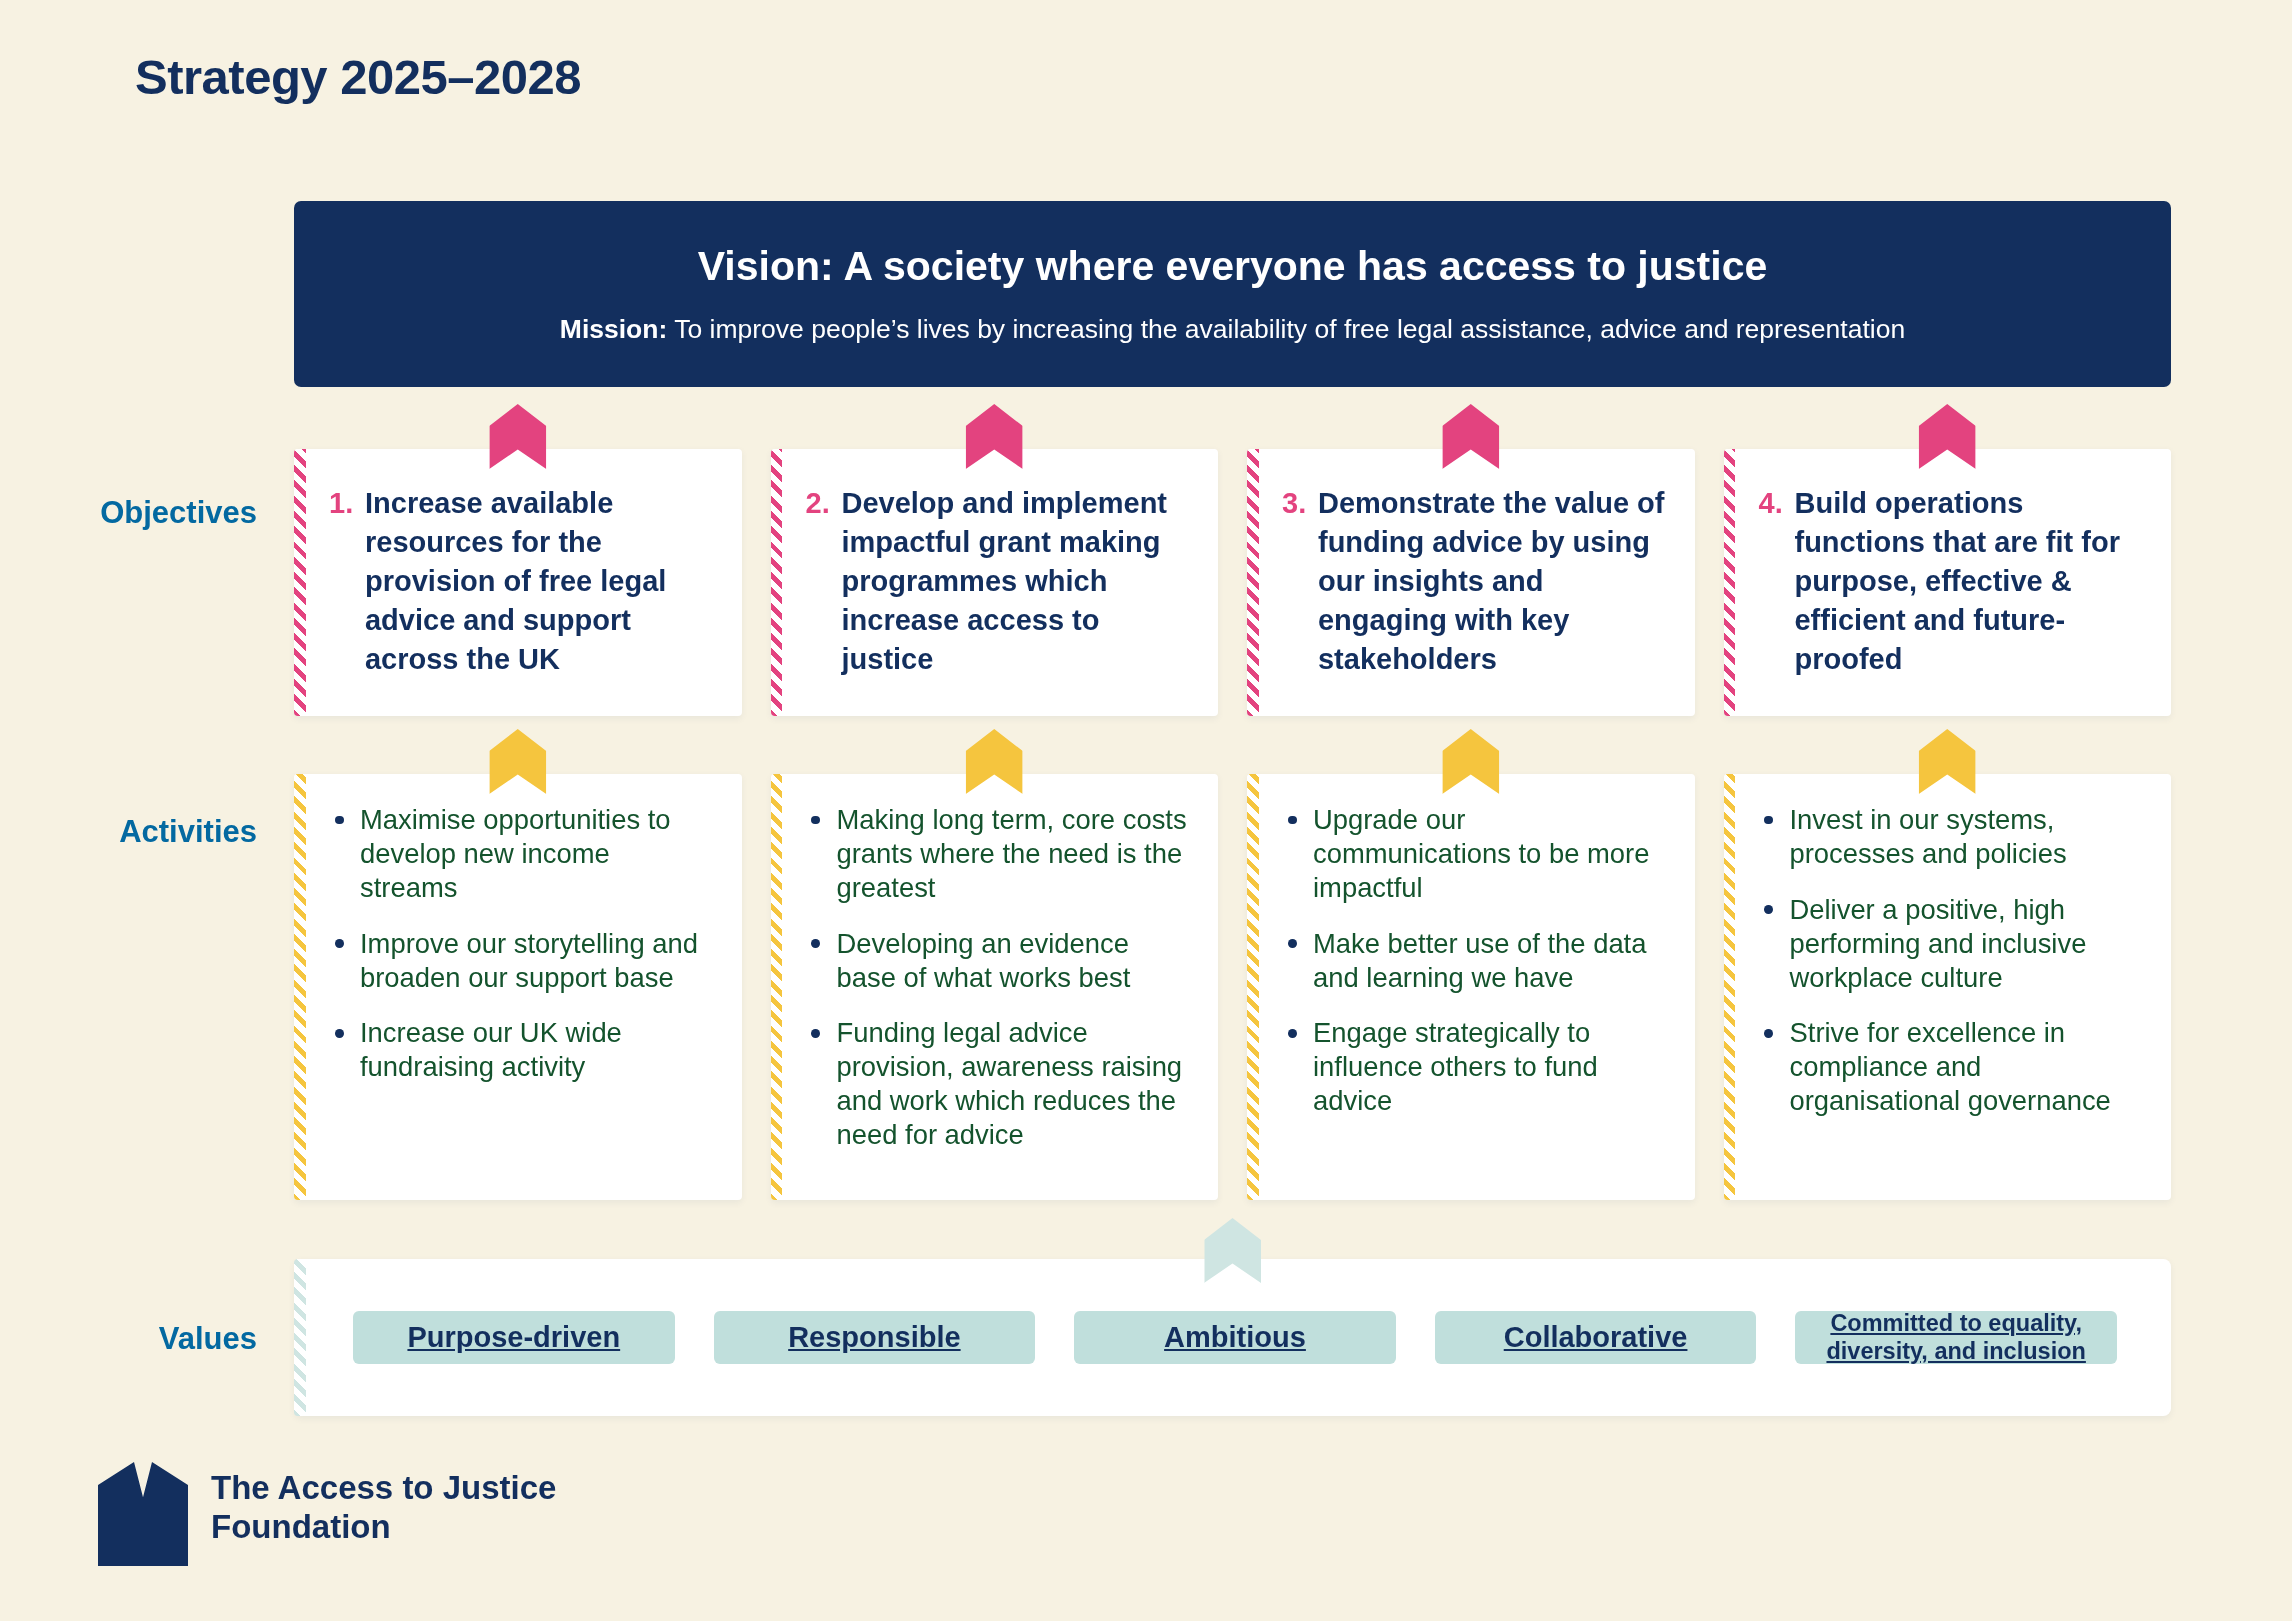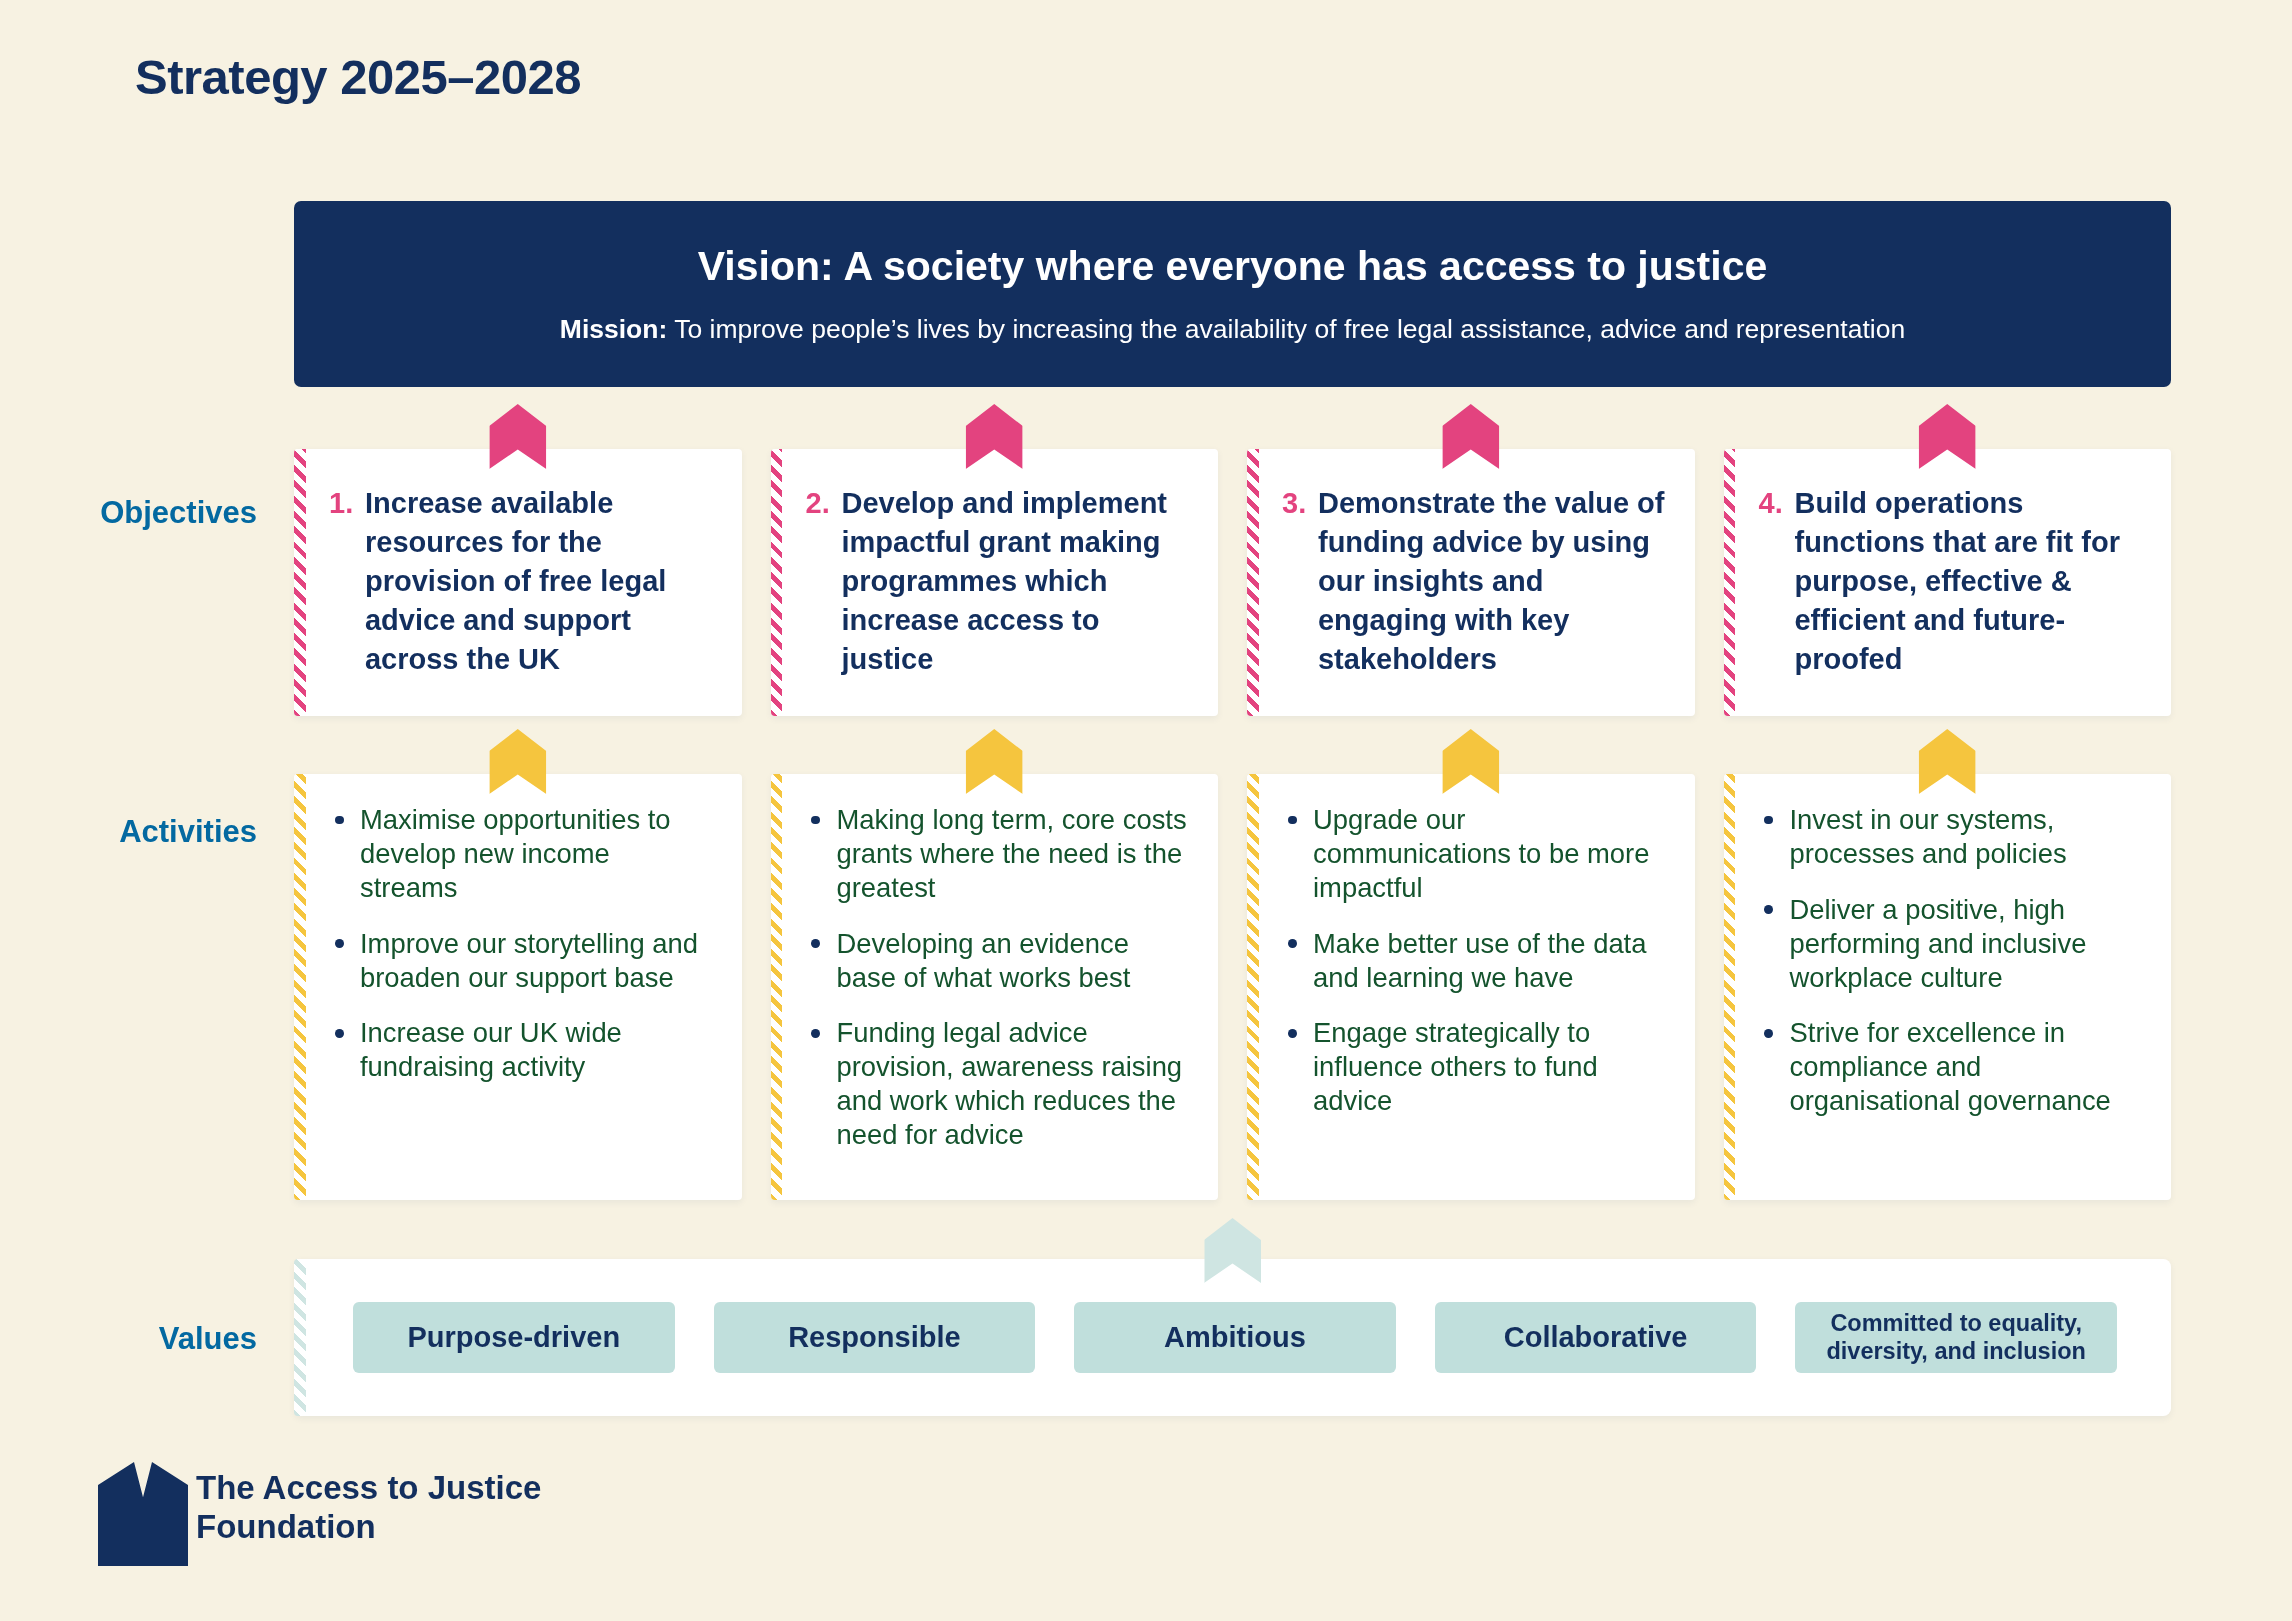--- a/index.html
+++ b/index.html
@@ -82,34 +82,35 @@
   
   .values-bar{
     position:absolute; left:294px; top:1259px; width:1877px; height:157px;
     background:#ffffff; border-radius:7.8px;
     box-shadow:0 2.9px 7.8px rgba(19,47,94,0.06);
     display:flex; align-items:center; gap:39px;
     padding:0 54px 0 59px;
   }
   .values-bar .card-arrow{ top:-41px; }
   .value-pill{
-    flex:1; height:71px; background:#c0dfdc; border-radius:5.9px;
+    flex:1; height:53px; background:#c0dfdc; border-radius:5.9px;
     display:flex; align-items:center; justify-content:center;
     font-size:29px; font-weight:bold; color:#132f5e; text-align:center;
     padding:0 13.7px;
+    text-decoration:underline;
   }
   .value-pill.small{ font-size:23.5px; line-height:27.4px; }
   
   .logo-mark{
     position:absolute; left:98px; top:1462px; width:90px; height:104px;
     background:#132f5e;
     clip-path:polygon(0% 22%,40% 0%,50% 34%,60% 0%,100% 22%,100% 100%,0% 100%);
   }
   .logo-text{
-    position:absolute; left:196px; top:1468px;
+    position:absolute; left:211px; top:1468px;
     font-size:33px; font-weight:bold; line-height:39px; color:#132f5e;
   }
 </style>
 </head>
 <body>
 
 <div class="canvas">
 
   <div class="page-title">Strategy 2025–2028</div>
 

